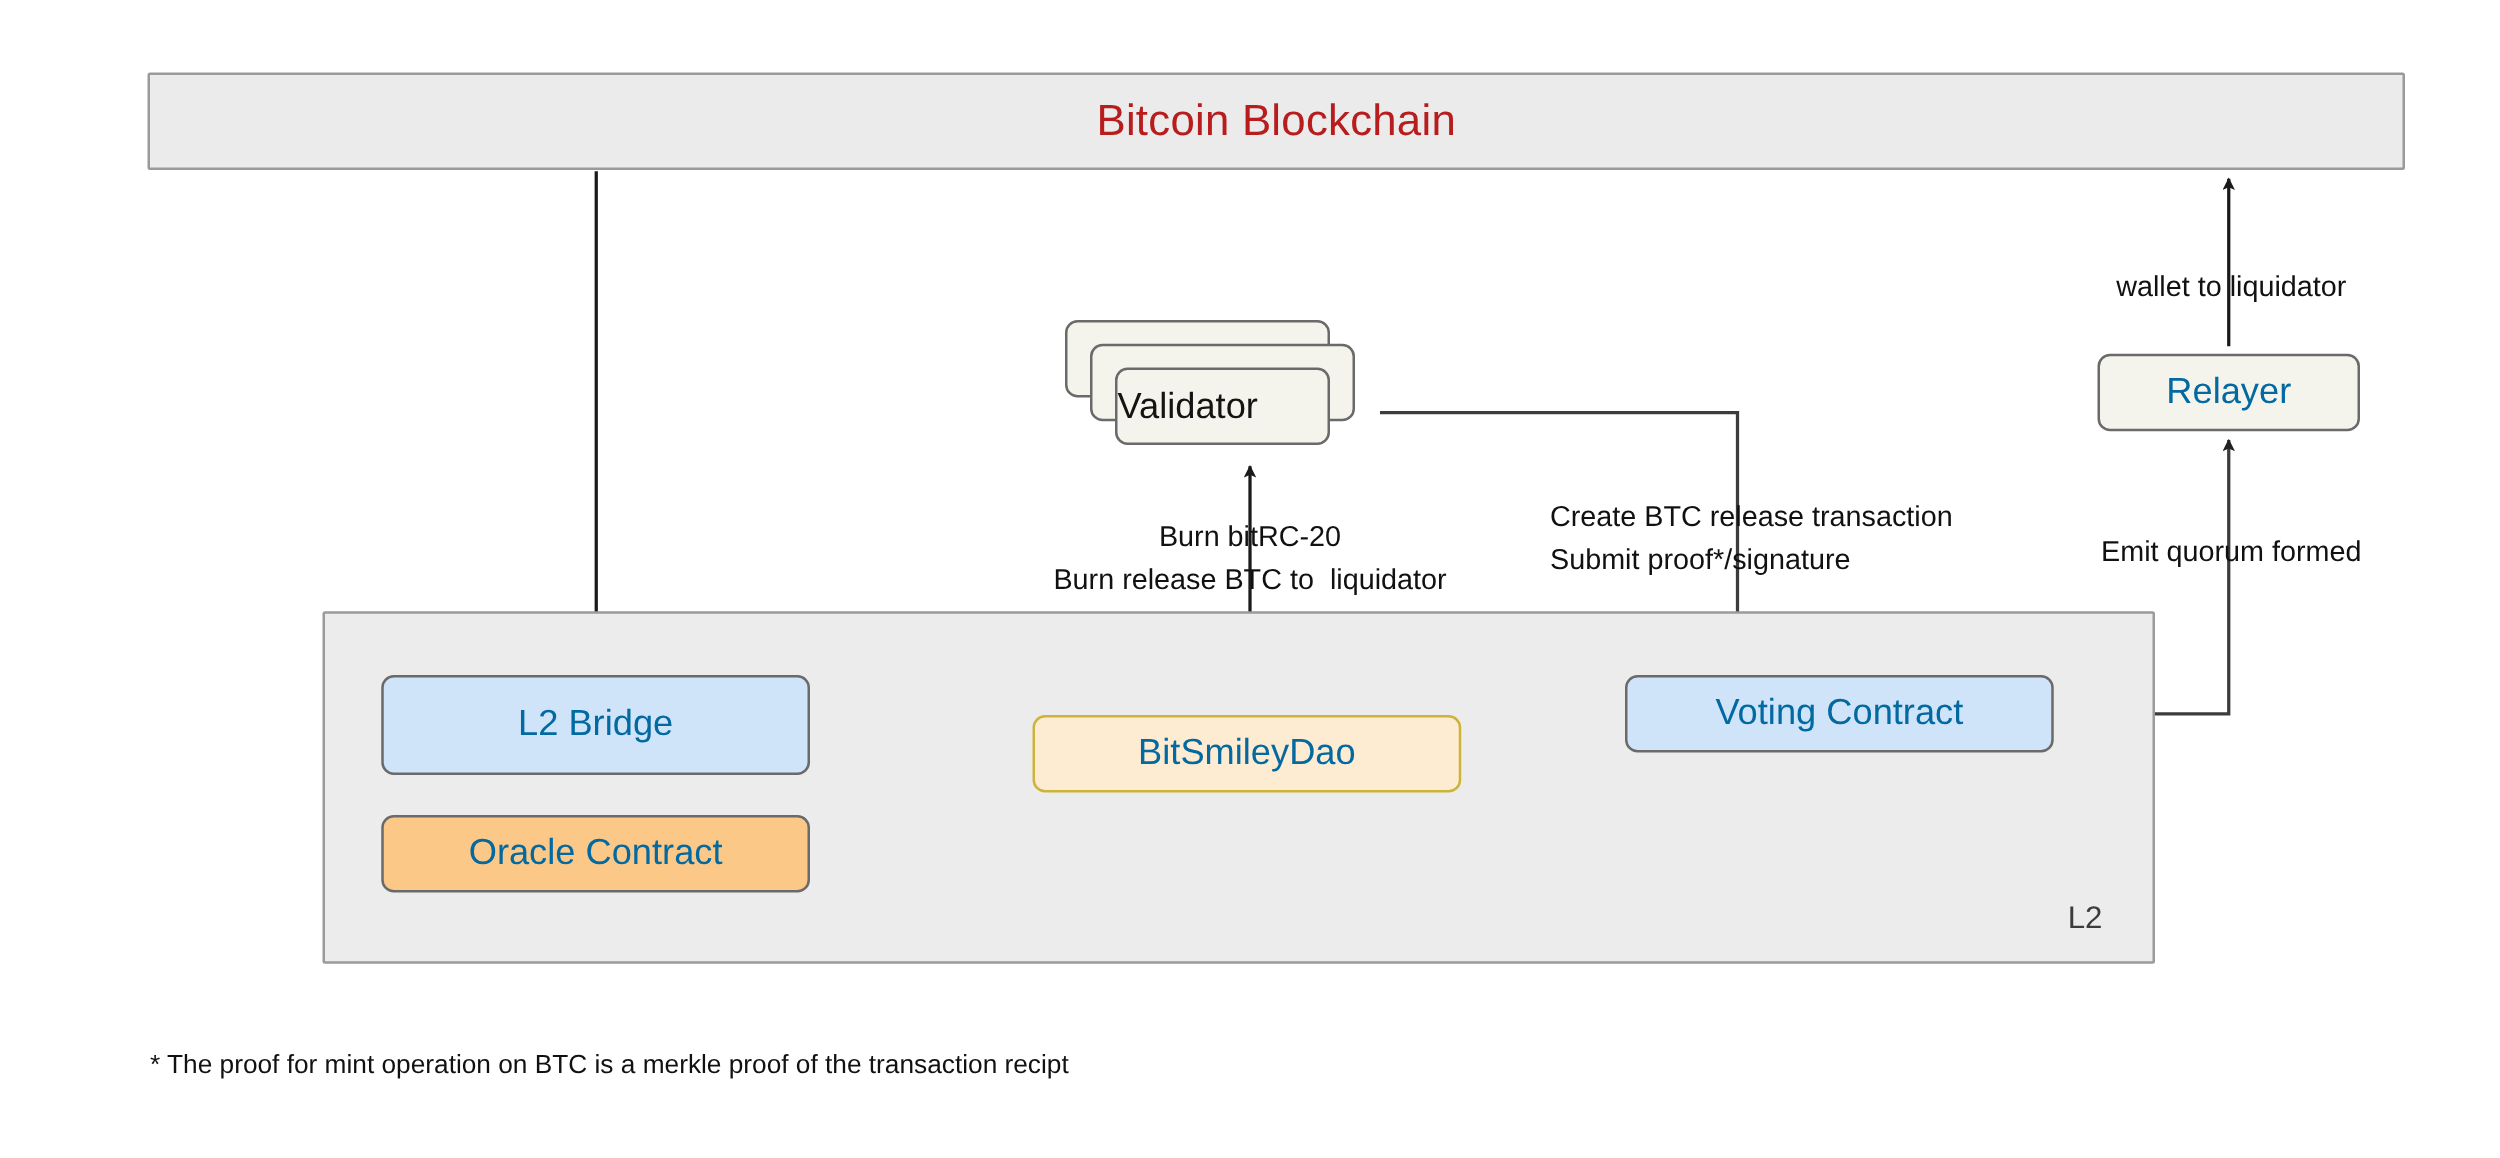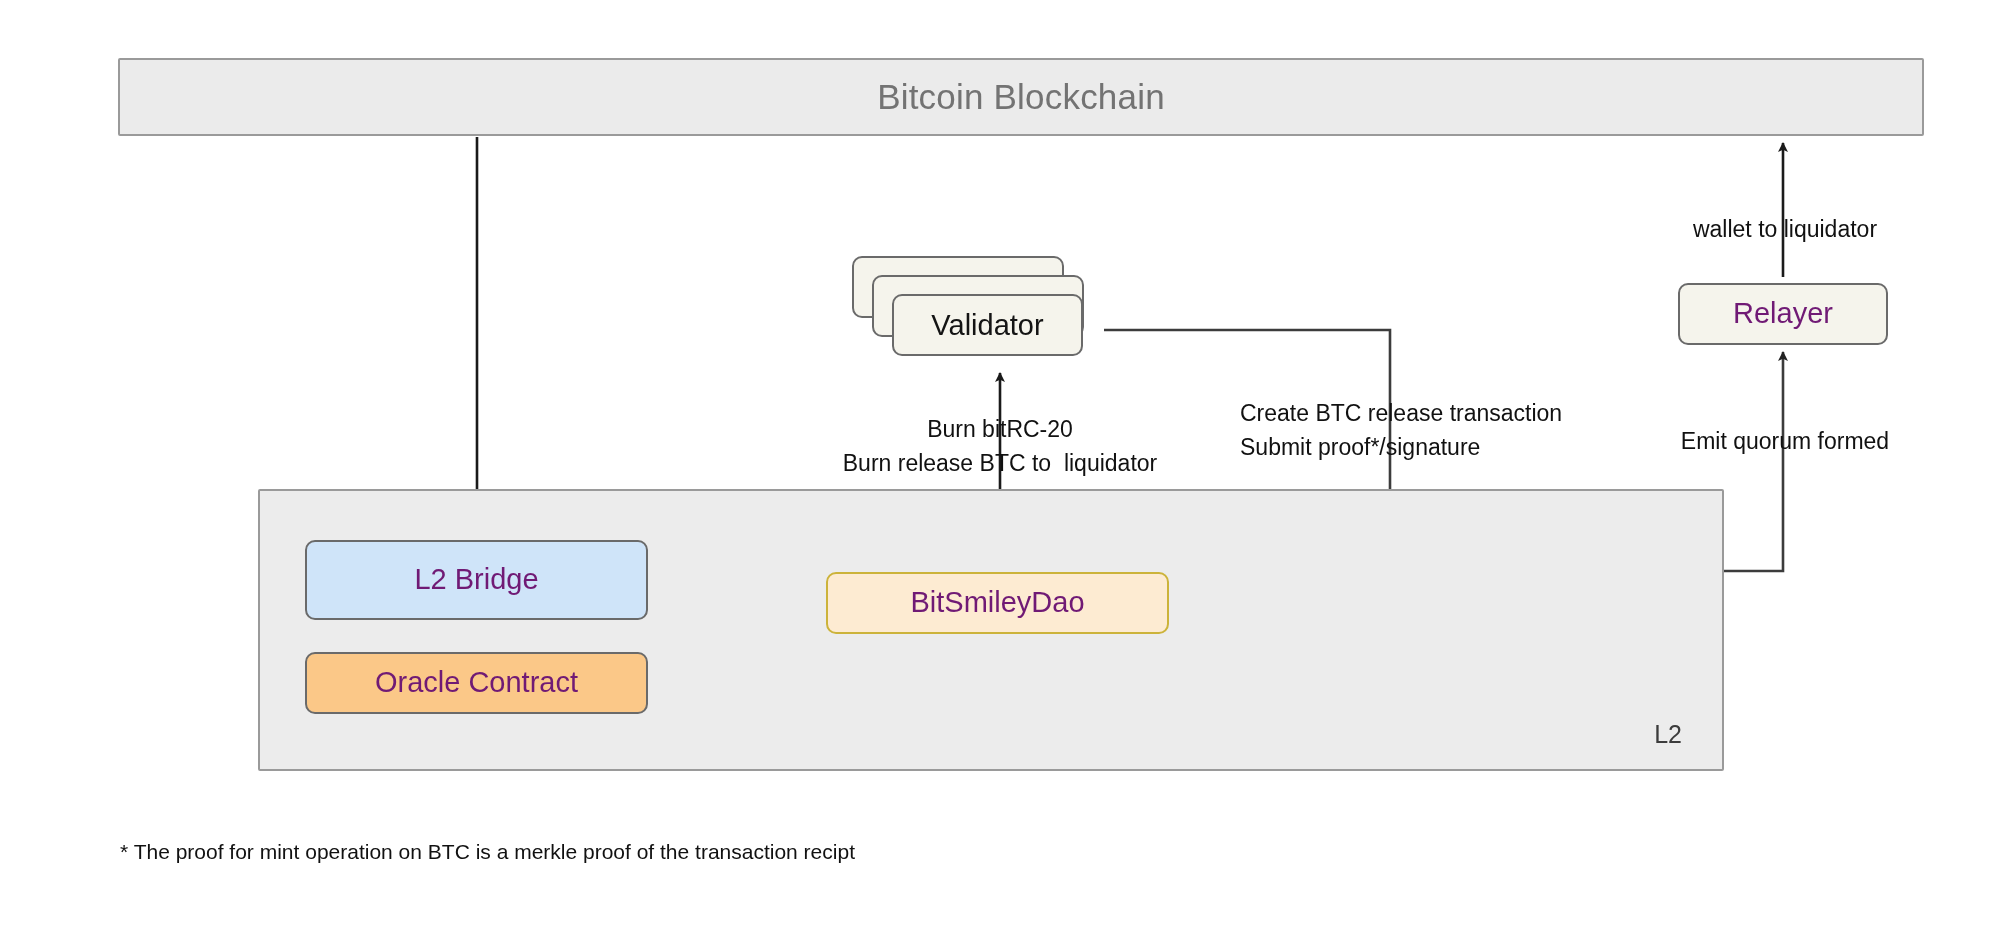--- a/index.html
+++ b/index.html
@@ -40,21 +40,21 @@
   
   .bitcoin-bar {
     left: 118px;
     top: 58px;
     width: 1806px;
     height: 78px;
     background: #ebebeb;
     border: 2px solid #9a9a9a;
     border-radius: 2px;
     font-size: 35px;
-    color: #737373;
+    color: #b91c1c;
     letter-spacing: 0.2px;
   }
 
   
   .l2-container {
     left: 258px;
     top: 489px;
     width: 1466px;
     height: 282px;
     background: #ececec;
@@ -67,21 +67,21 @@
     right: 40px;
     bottom: 20px;
     font-size: 25px;
     color: #3c3c3c;
   }
 
   
   .box {
     border-radius: 10px;
     font-size: 29px;
-    color: #701a75;
+    color: #0369a1;
   }
   .box-blue {
     background: #cfe4f9;
     border: 2.5px solid #6a6a6a;
   }
   .box-orange-deep {
     background: #fbc888;
     border: 2.5px solid #6a6a6a;
   }
   .box-peach {
@@ -109,22 +109,22 @@
   .v-card {
     position: absolute;
     border-radius: 10px;
     background: #f5f4ec;
     border: 2.5px solid #6a6a6a;
     box-sizing: border-box;
   }
   .v-back1 { left: 0px;  top: 0px;  width: 212px; height: 62px; }
   .v-back2 { left: 20px; top: 19px; width: 212px; height: 62px; }
   .v-front {
-    left: 40px; top: 38px; width: 191px; height: 62px;
-    display: flex; align-items: center; justify-content: center;
+    left: 40px; top: 38px; width: 172px; height: 62px;
+    display: flex; align-items: center; 
     font-size: 29px; color: #141414;
   }
 
   .n-relayer {
     left: 1678px; top: 283px; width: 210px; height: 62px;
   }
 
   
   .label {
     position: absolute;
@@ -198,20 +198,23 @@
   </div>
 
   <div class="node box box-orange-deep n-oracle">
     <span>Oracle Contract</span>
   </div>
 
   <div class="node box box-peach n-dao">
     <span>BitSmileyDao</span>
   </div>
 
+  <div class="node box box-blue n-voting">
+    <span>Voting Contract</span>
+  </div>
 
   <div class="validator-stack">
     <div class="v-card v-back1"></div>
     <div class="v-card v-back2"></div>
     <div class="v-card v-front">
       <span>Validator</span>
     </div>
   </div>
 
   <div class="node box box-cream n-relayer">

